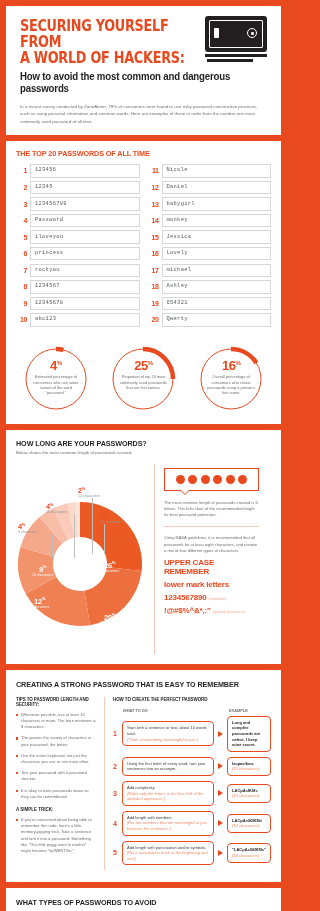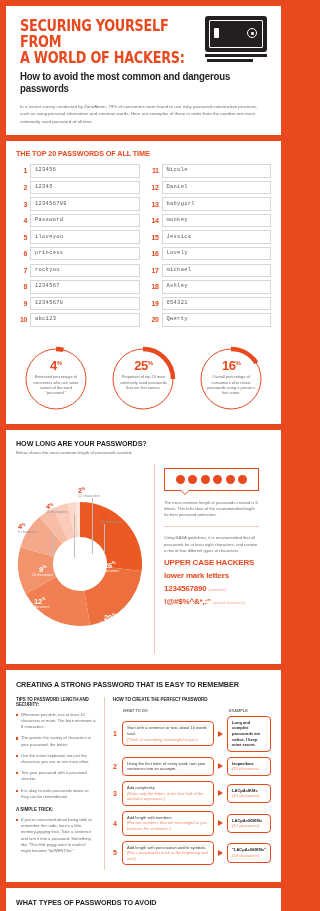--- a/index.html
+++ b/index.html
@@ -380,21 +380,21 @@
             <div class="dot"></div>
             <div class="dot"></div>
             <div class="dot"></div>
             <div class="dot"></div>
             <div class="dot"></div>
           </div>
         <div class="note">The most common length of passwords created is 6 letters. This falls short of the recommended length for best password protection.</div>
         <div class="hr-l"></div>
         <div class="note" style="margin-top:0">Citing NASA guidelines, it is recommended that all passwords be at least eight characters, and contain a mix of four different types of characters.</div>
         <div id="charTypes">
-            <div class="ctype c1">UPPER CASE HACKERS</div>
+            <div class="ctype c1">UPPER CASE REMEMBER</div>
             <div class="ctype c2">lower mark letters</div>
             <div class="ctype c3">1234567890 <span>(numerals)</span></div>
             <div class="ctype c4">!@#$%^&amp;*,:" <span>(special characters)</span></div>
           </div>
       </div>
     </div>
   </div>
 
   <div class="panel sp-wrap">
     <div class="sect-title dark">CREATING A STRONG PASSWORD THAT IS EASY TO REMEMBER</div>

